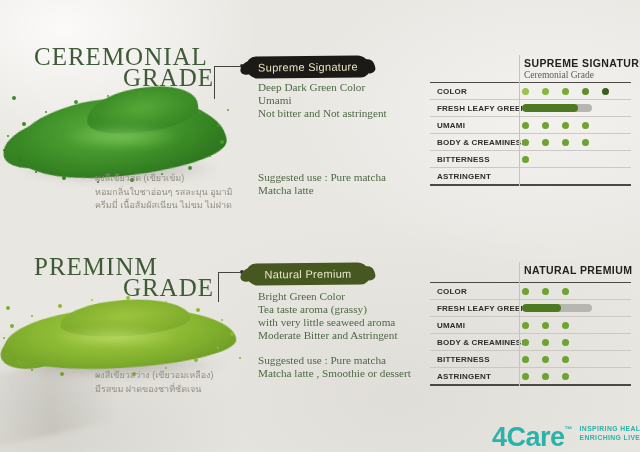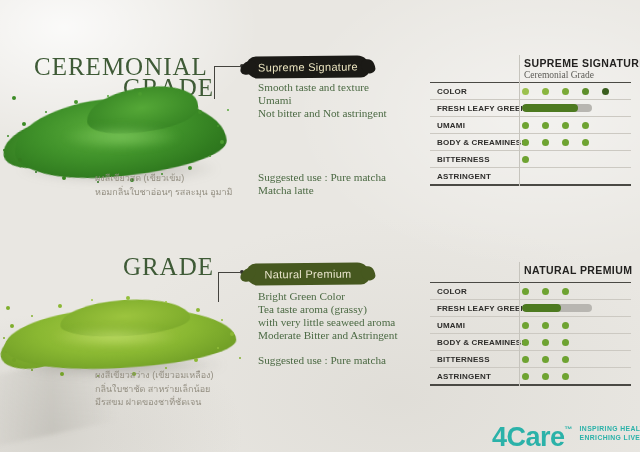--- a/index.html
+++ b/index.html
@@ -15,21 +15,21 @@
   }
   .abs{position:absolute;}
 
   
   .grade-title{
     position:absolute;width:180px;
     font-family:"Liberation Serif",serif;
     color:#3e5a36;font-size:25px;letter-spacing:1px;line-height:21px;
   }
   .grade-title .l2{text-align:right;}
-  .t1{left:34px;top:56px;}
+  .t1{left:34px;top:46px;}
   .t2{left:34px;top:256px;}
 
   
   .conn-h{position:absolute;height:1px;background:#44433e;}
   .conn-v{position:absolute;width:1px;background:#44433e;}
   .conn-dot{position:absolute;width:4px;height:4px;border-radius:50%;background:#33322e;}
 
   
   .badge{
     position:absolute;width:124px;height:22px;
@@ -172,32 +172,33 @@
 
 <div class="conn-v" style="left:214px;top:66px;height:33px;"></div>
 <div class="conn-h" style="left:214px;top:66px;width:26px;"></div>
 <div class="conn-dot" style="left:240px;top:64px;"></div>
 
 <div class="badge badge-black">
   <span>Supreme Signature</span>
 </div>
 
 <div class="desc d1a">
-    <div>Smooth taste and texture</div>
+    <div>Deep Dark Green Color</div>
     <div>Umami</div>
     <div>Not bitter and Not astringent</div>
   </div>
 <div class="desc d1b">
     <div>Suggested use : Pure matcha</div>
     <div>Matcha latte</div>
   </div>
 
 <div class="thai th1">
     <div>ผงสีเขียวสด (เขียวเข้ม)</div>
     <div>หอมกลิ่นใบชาอ่อนๆ รสละมุน อูมามิ</div>
+    <div>ครีมมี่ เนื้อสัมผัสเนียน ไม่ขม ไม่ฝาด</div>
   </div>
 
 <div class="rtable rt1">
   <div class="thead">
     <div class="th-main">SUPREME SIGNATURE</div>
     <div class="th-sub">Ceremonial Grade</div>
   </div>
   <div class="tbody">
       <div class="trow">
         <span class="tlabel">COLOR</span>
@@ -243,20 +244,21 @@
       </div>
       <div class="trow">
         <span class="tlabel">ASTRINGENT</span>
         <span class="tvalue"></span>
       </div>
     </div>
   <div class="vdiv"></div>
 </div>
 
 <div class="grade-title t2">
+  <div class="l1">PREMINM</div>
   <div class="l2">GRADE</div>
 </div>
 
 <div class="streak"></div>
 
 <div>
   <div class="abs p-shadow p2-sh"></div>
   <div class="powder-blob p2-tail"></div>
   <div class="powder-blob p2-main"></div>
   <div class="powder-blob p2-lobe"></div>
@@ -273,25 +275,25 @@
 </div>
 
 <div class="desc d2a">
     <div>Bright Green Color</div>
     <div>Tea taste aroma (grassy)</div>
     <div>with very little seaweed aroma</div>
     <div>Moderate Bitter and Astringent</div>
   </div>
 <div class="desc d2b">
     <div>Suggested use : Pure matcha</div>
+    <div>Matcha latte , Smoothie or dessert</div>
   </div>
 
 <div class="thai th2">
     <div>ผงสีเขียวสว่าง (เขียวอมเหลือง)</div>
-    <div>กลิ่นใบชาชัด สาหร่ายเล็กน้อย</div>
     <div>มีรสขม ฝาดของชาที่ชัดเจน</div>
   </div>
 
 <div class="rtable rt2">
   <div class="thead">
     <div class="th-main">NATURAL PREMIUM</div>
 
   </div>
   <div class="tbody">
       <div class="trow">

